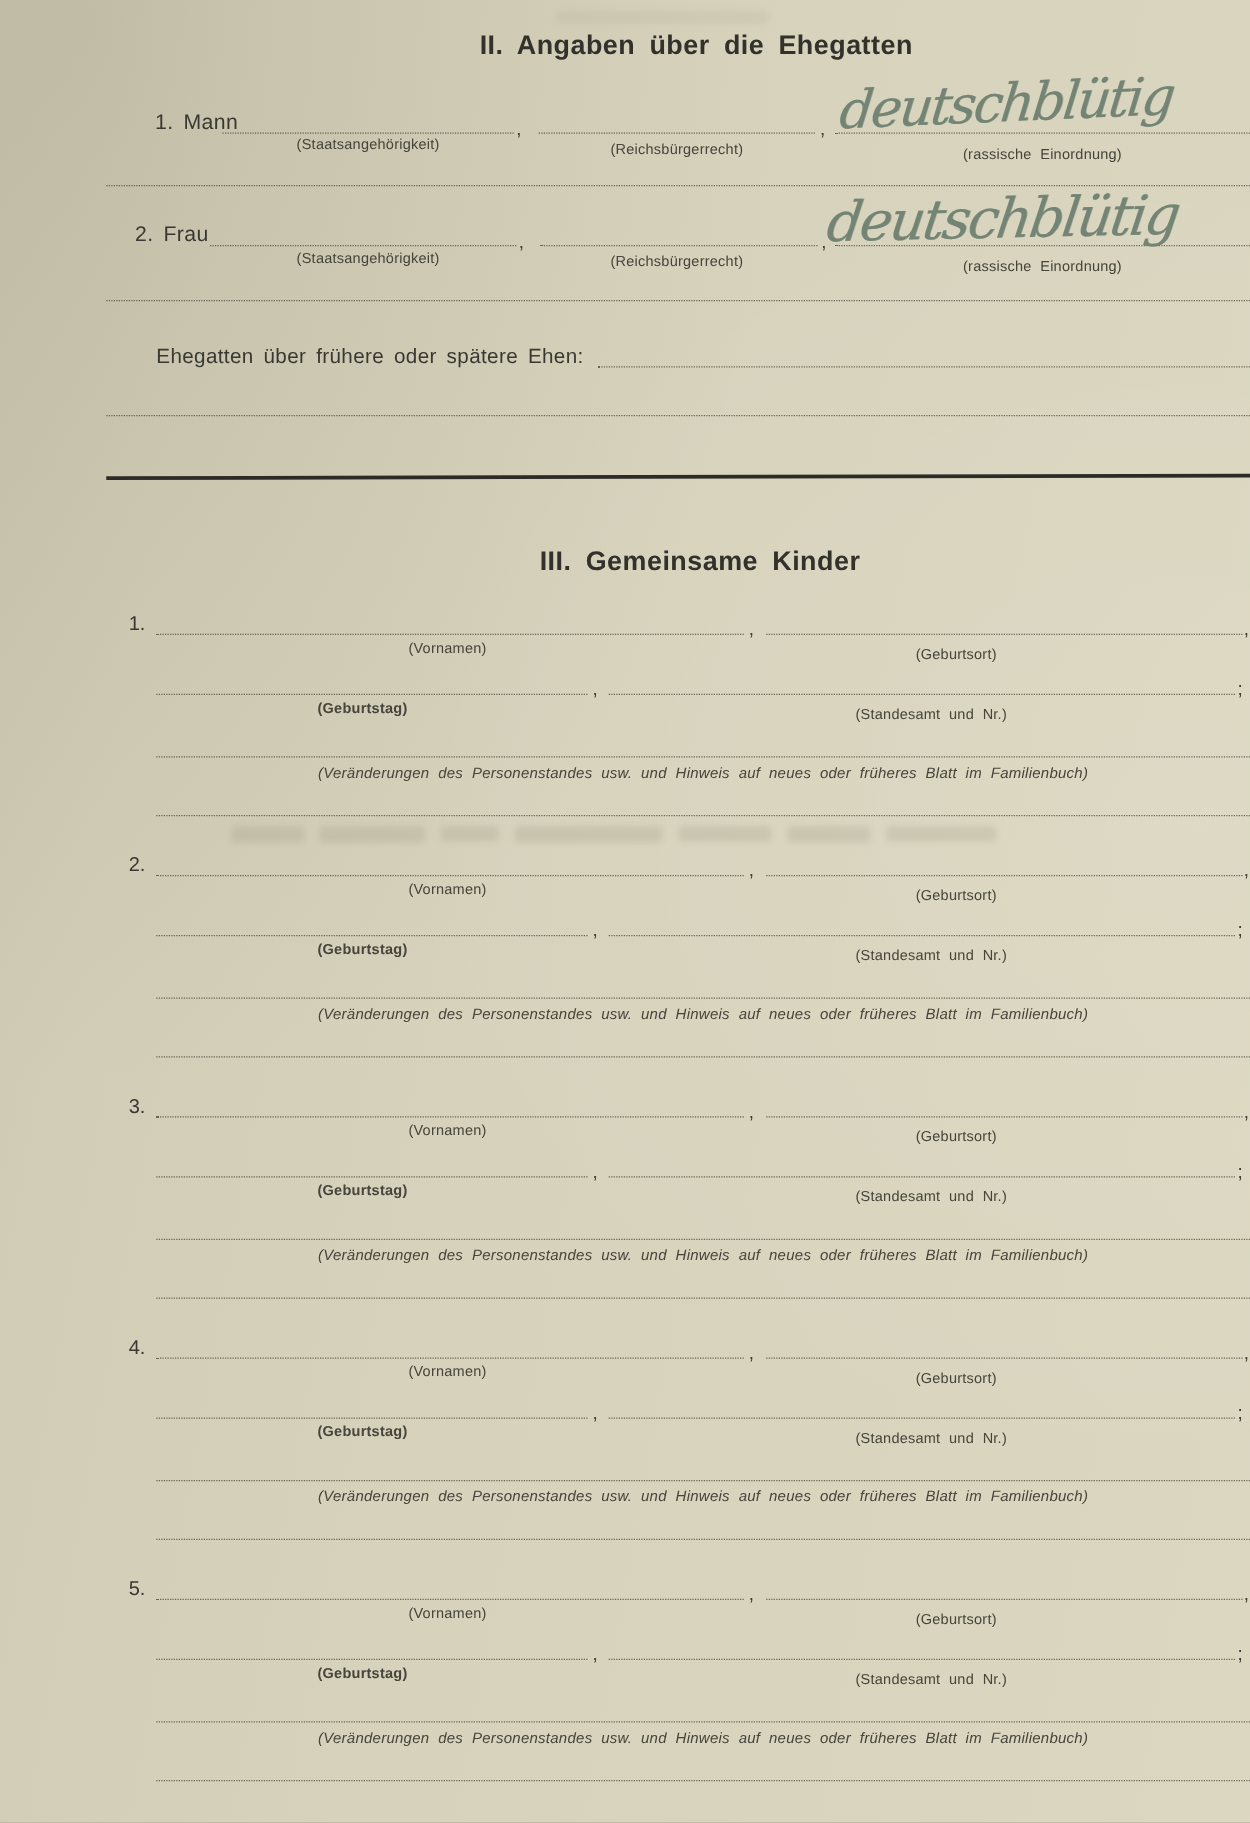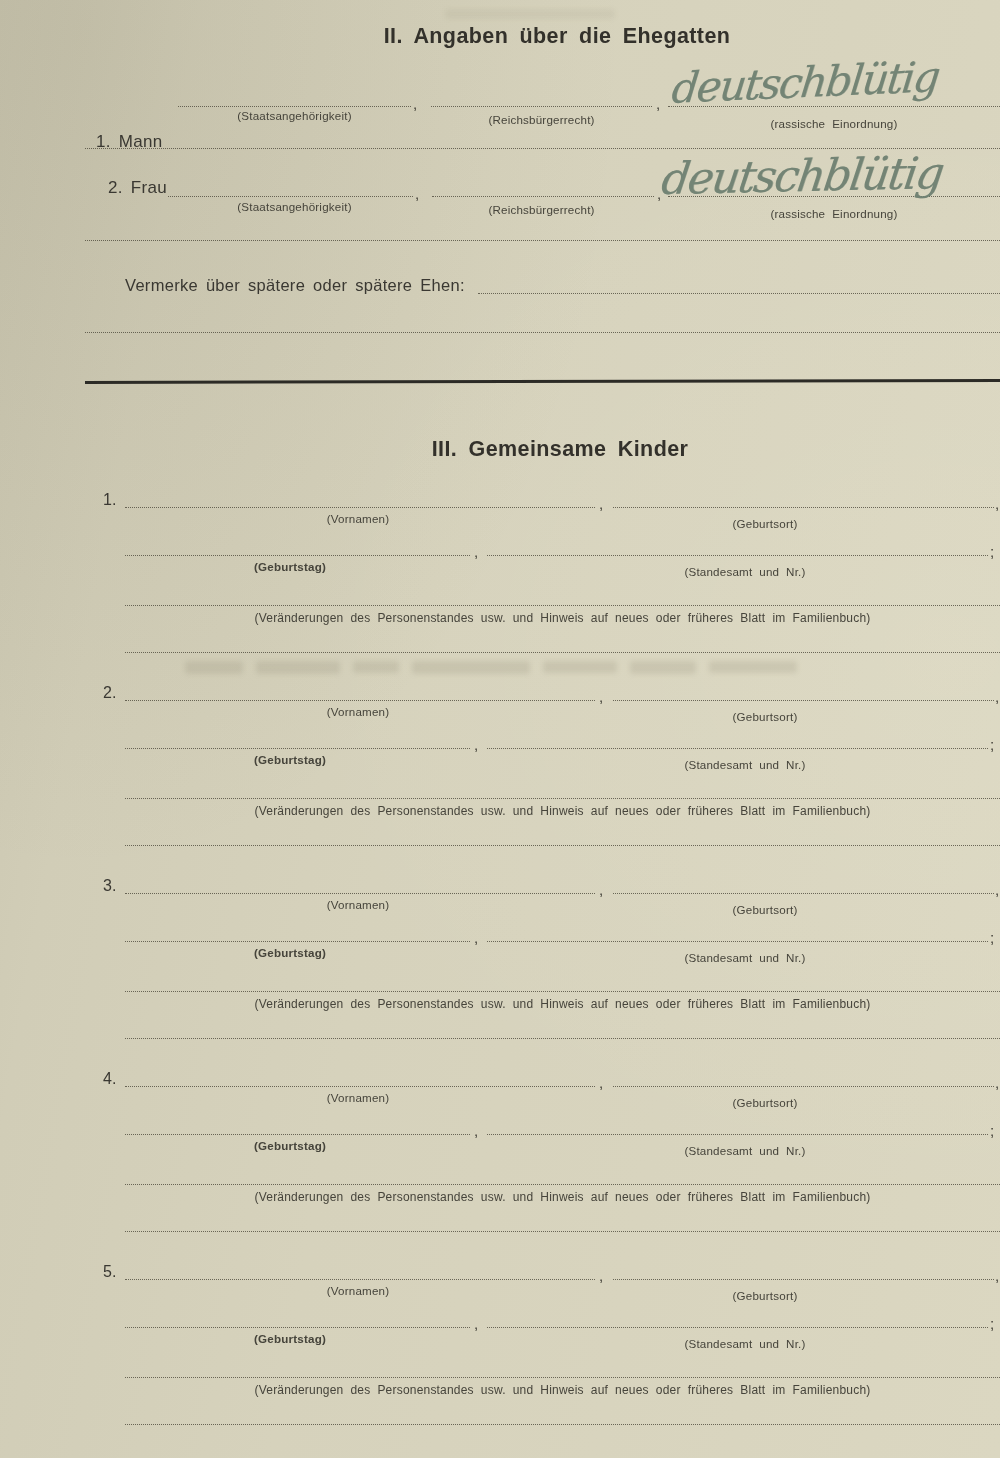--- a/index.html
+++ b/index.html
@@ -46,21 +46,21 @@
   .pm2{position:absolute;left:995px;top:-2px;}
   .capVor{position:absolute;left:198px;width:320px;top:15px;}
   .capOrt{position:absolute;left:600px;width:330px;top:20px;}
   .l2a{position:absolute;left:125px;top:58px;width:345px;}
   .pm3{position:absolute;left:474px;top:46px;}
   .l2b{position:absolute;left:487px;top:58px;width:501px;}
   .pm4{position:absolute;left:990px;top:46px;}
   .capTag{position:absolute;left:160px;width:260px;top:63px;font-weight:bold;}
   .capAmt{position:absolute;left:600px;width:290px;top:68px;}
   .l3{position:absolute;left:125px;top:108px;width:875px;}
-  .capVer{position:absolute;left:125px;width:875px;top:114px;font-size:12px;}
+  .capVer{position:absolute;left:125px;width:875px;top:114px;font-size:12px;font-style:italic;}
   .l4{position:absolute;left:125px;top:155px;width:875px;}
 </style>
 </head>
 <body>
 
 <div class="page">
 
   <div class="abs smudge" style="left:445px;top:9px;width:170px;height:10px;opacity:.55;"></div>
   <div class="abs ghostrow" style="left:185px;top:658px;width:650px;height:18px;">
     <span class="smudge" style="width:58px;height:13px;"></span>
@@ -68,21 +68,21 @@
     <span class="smudge" style="width:46px;height:12px;"></span>
     <span class="smudge" style="width:118px;height:13px;"></span>
     <span class="smudge" style="width:74px;height:12px;"></span>
     <span class="smudge" style="width:66px;height:13px;"></span>
     <span class="smudge" style="width:88px;height:12px;"></span>
   </div>
 
   <div class="abs h2" style="top:24px;">II. Angaben über die Ehegatten</div>
 
   <div class="abs" style="left:0;top:86px;width:1000px;height:60px;">
-    <span class="abs rowlabel" style="left:96px;top:2px;margin-top:44px;">1. Mann</span>
+    <span class="abs rowlabel" style="left:124px;top:2px;">1. Mann</span>
     <div class="abs dot" style="left:178px;top:20px;width:233px;"></div>
     <span class="abs pm" style="left:413px;top:9px;">,</span>
     <div class="abs dot" style="left:431px;top:20px;width:221px;"></div>
     <span class="abs pm" style="left:656px;top:9px;">,</span>
     <div class="abs dot" style="left:668px;top:20px;width:332px;"></div>
     <span class="abs cap" style="left:178px;width:233px;top:23px;">(Staatsangehörigkeit)</span>
     <span class="abs cap" style="left:431px;width:221px;top:27px;">(Reichsbürgerrecht)</span>
     <span class="abs cap" style="left:668px;width:332px;top:31px;">(rassische Einordnung)</span>
     <span class="abs hand" style="left:672px;top:-28px;font-size:42px;">deutschblütig</span>
   </div>
@@ -97,21 +97,21 @@
     <span class="abs pm" style="left:657px;top:9px;">,</span>
     <div class="abs dot" style="left:668px;top:20px;width:332px;"></div>
     <span class="abs cap" style="left:178px;width:233px;top:24px;">(Staatsangehörigkeit)</span>
     <span class="abs cap" style="left:431px;width:221px;top:27px;">(Reichsbürgerrecht)</span>
     <span class="abs cap" style="left:668px;width:332px;top:31px;">(rassische Einordnung)</span>
     <span class="abs hand" style="left:662px;top:-26px;font-size:44px;transform:rotate(-1.2deg) skewX(-9deg);">deutschblütig</span>
   </div>
 
   <div class="abs dot" style="left:85px;top:240px;width:915px;"></div>
 
-  <span class="abs rowlabel" style="left:125px;top:276px;font-size:16.5px;">Vermerke über spätere oder spätere Ehen:</span>
+  <span class="abs rowlabel" style="left:125px;top:276px;font-size:16.5px;">Ehegatten über frühere oder spätere Ehen:</span>
   <div class="abs dot" style="left:478px;top:293px;width:522px;"></div>
 
   <div class="abs dot" style="left:85px;top:332px;width:915px;"></div>
 
   <div class="abs rule" style="left:85px;top:380px;width:915px;"></div>
 
   <div class="abs h2" style="top:437px;transform:translateX(60px);">III. Gemeinsame Kinder</div>
 
   <div id="children-entries">
     <div class="entry" style="top: 497px;">

